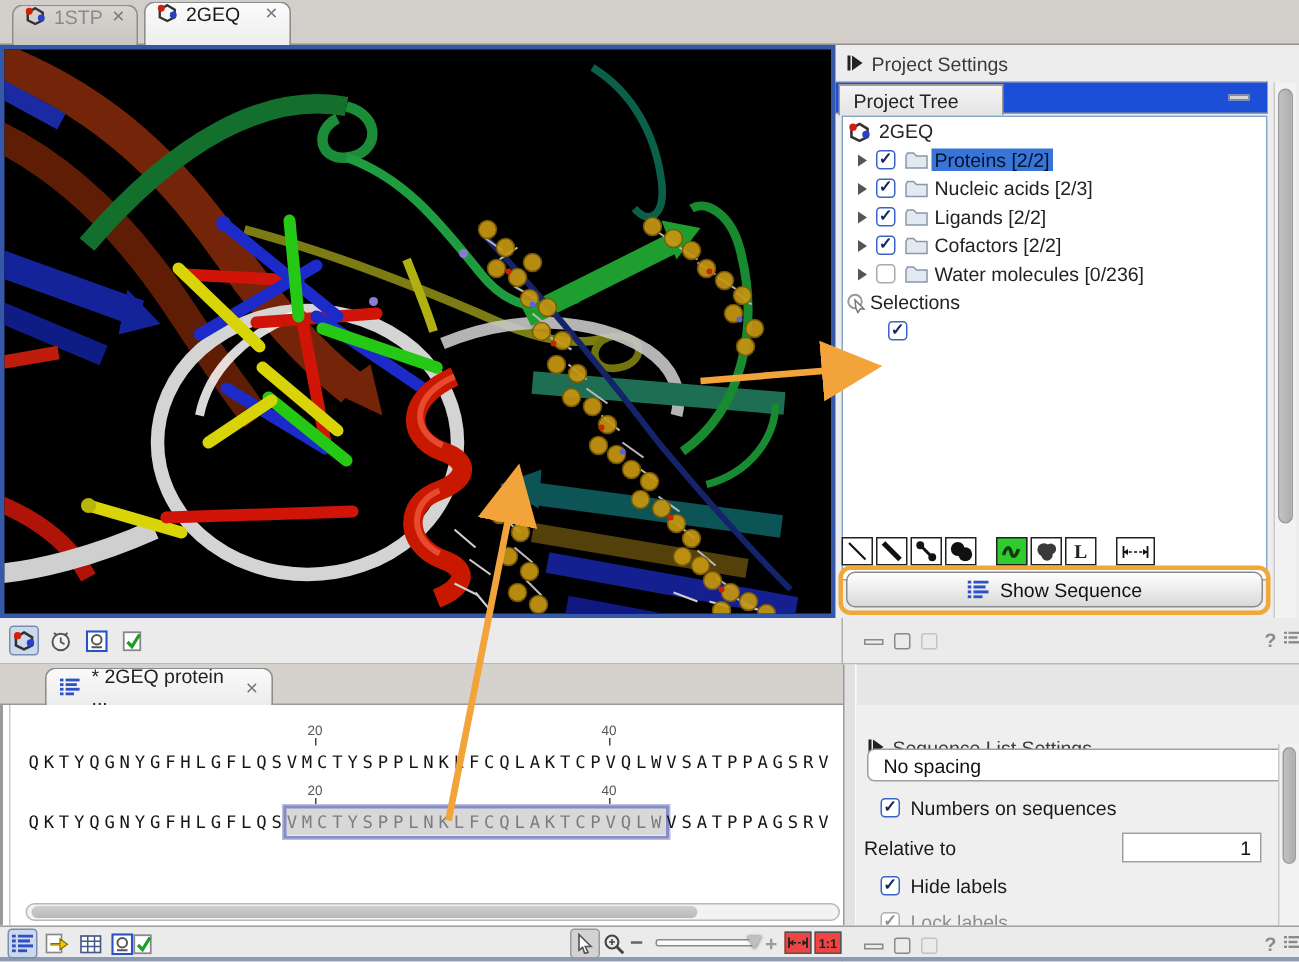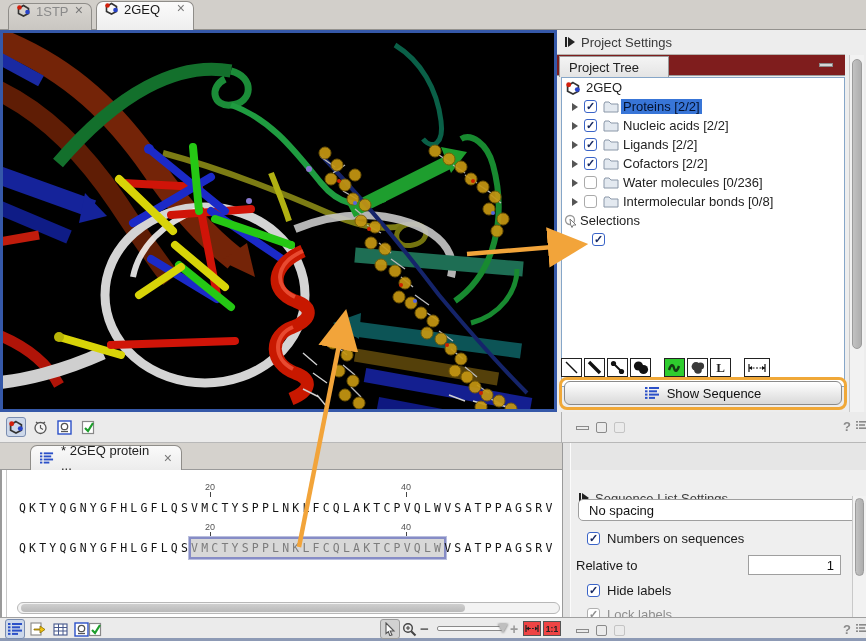--- a/index.html
+++ b/index.html
@@ -16,21 +16,21 @@
 
   
   .viewport { left:0; top:30px; width:557px; height:382px; background:#000; border:3px solid #3558a8; }
 
   
   .proj-panel { left:557px; top:30px; width:309px; height:382px; background:#ededed; }
   .panel-header { display:flex; align-items:center; gap:6px; height:24px; padding-left:8px; color:#3a3a3a; }
   .collapse-glyph { display:inline-flex; align-items:center; }
   .collapse-glyph .bar { width:2px; height:10px; background:#222; margin-right:1px; }
   .tri-right { width:0; height:0; border-left:7px solid #222; border-top:5px solid transparent; border-bottom:5px solid transparent; }
-  .tree-tabrow { position:absolute; left:0; top:24px; width:288px; height:22px; background:#7f1d1d; border-top:1px solid #b5b2ad; border-bottom:1px solid #9a9a9a; }
+  .tree-tabrow { position:absolute; left:0; top:24px; width:288px; height:22px; background:#1d4ed8; border-top:1px solid #b5b2ad; border-bottom:1px solid #9a9a9a; }
   .tree-tab { position:absolute; left:2px; top:1px; width:110px; height:21px; background:linear-gradient(#f4f4f4,#e4e4e4); border:1px solid #9a9a9a; border-bottom:none; display:flex; align-items:center; padding-left:9px; color:#222; }
   .mini-minus { position:absolute; right:12px; top:8px; width:14px; height:4px; border:1px solid #8a8a8a; background:#d6d6d6; }
   .tree-box { position:absolute; left:4px; top:47px; width:284px; height:310px; background:#fff; border:1px solid #86a6c8; overflow:hidden; font-size:13px; }
   .tree-row { position:relative; height:19px; display:flex; align-items:center; }
   .tree-row .disc { width:0; height:0; border-left:6px solid #555; border-top:4px solid transparent; border-bottom:4px solid transparent; margin:0 6px 0 10px; }
   .cb { width:13px; height:13px; border:1.5px solid #3a64c8; border-radius:3px; background:#fff; display:inline-flex; align-items:center; justify-content:center; flex:none; }
   .cb .tick { color:#16275e; font-size:11px; font-weight:bold; line-height:10px; transform:translateY(-1px); }
   .cb.unchecked { border-color:#aaa; }
   .cb.gray { border-color:#b0b0b0; } .cb.gray .tick { color:#909090; }
   .folder { width:16px; height:12px; margin:0 2px 0 6px; flex:none; }
@@ -298,21 +298,21 @@
       <span class="tree-label selected">Proteins [2/2]</span>
     </div>
     <div class="tree-row">
       <span class="disc"></span>
       <span class="cb">
           <span class="tick">✓</span>
         </span>
       <svg class="folder" viewBox="0 0 16 12">
           <path d="M1 3 L1 11 L15 11 L15 3 L8 3 L6 1 L2 1 L1 3 Z" fill="#e3e9f0" stroke="#8a97a8"></path>
         </svg>
-      <span class="tree-label">Nucleic acids [2/2]</span>
+      <span class="tree-label">Nucleic acids [2/3]</span>
     </div>
     <div class="tree-row">
       <span class="disc"></span>
       <span class="cb">
           <span class="tick">✓</span>
         </span>
       <svg class="folder" viewBox="0 0 16 12">
           <path d="M1 3 L1 11 L15 11 L15 3 L8 3 L6 1 L2 1 L1 3 Z" fill="#e3e9f0" stroke="#8a97a8"></path>
         </svg>
       <span class="tree-label">Ligands [2/2]</span>
@@ -327,28 +327,20 @@
         </svg>
       <span class="tree-label">Cofactors [2/2]</span>
     </div>
     <div class="tree-row">
       <span class="disc"></span>
       <span class="cb unchecked"></span>
       <svg class="folder" viewBox="0 0 16 12">
           <path d="M1 3 L1 11 L15 11 L15 3 L8 3 L6 1 L2 1 L1 3 Z" fill="#e3e9f0" stroke="#8a97a8"></path>
         </svg>
       <span class="tree-label">Water molecules [0/236]</span>
-    </div>
-    <div class="tree-row">
-      <span class="disc"></span>
-      <span class="cb unchecked"></span>
-      <svg class="folder" viewBox="0 0 16 12">
-          <path d="M1 3 L1 11 L15 11 L15 3 L8 3 L6 1 L2 1 L1 3 Z" fill="#e3e9f0" stroke="#8a97a8"></path>
-        </svg>
-      <span class="tree-label">Intermolecular bonds [0/8]</span>
     </div>
     <div class="tree-row sel-row">
       <svg width="14" height="14" viewBox="0 0 14 14">
           <circle cx="6" cy="6" r="4.5" fill="none" stroke="#9a9a9a" stroke-width="1.3"></circle>
           <polygon points="6,5 12,11 9.4,11 8,13.5 6.6,10.6 6,5" fill="#fff" stroke="#777" stroke-width="1"></polygon>
         </svg>
       <span class="tree-label">Selections</span>
     </div>
     <div class="tree-row" style="padding-left:30px; gap:7px;">
       <span class="cb">

